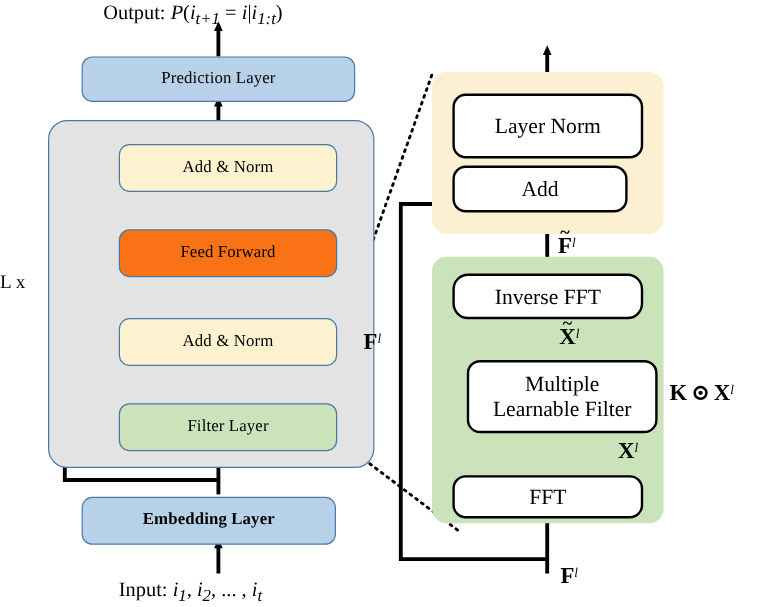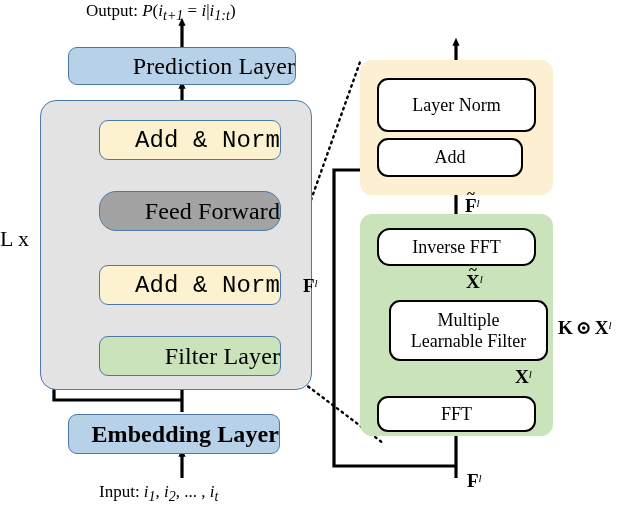--- a/index.html
+++ b/index.html
@@ -16,25 +16,25 @@
   .bm{font-weight:bold;font-style:normal;}
 
   
   .panel{position:absolute;box-sizing:border-box;}
   .panel-gray{background:#e3e3e3;border:1.5px solid #4c79a8;border-radius:16px;}
   .panel-yellow{background:#fdf0d2;border-radius:12px;}
   .panel-green{background:#cbe3ba;border-radius:12px;}
 
   
   .node{position:absolute;box-sizing:border-box;display:flex;align-items:center;
-        justify-content:flex-end;border:1.3px solid #4c79a8;border-radius:9px;
-        font-size:24px;letter-spacing:.1px;}
+        justify-content:center;border:1.3px solid #4c79a8;border-radius:9px;
+        font-size:14px;letter-spacing:.1px;}
   .n-blue{background:#b7d1e8;}
-  .n-cream{background:#fdf2cf;font-family:Liberation Mono, monospace;}
-  .n-peach{background:#a3a3a3;border-radius:17px;}
+  .n-cream{background:#fdf2cf;}
+  .n-peach{background:#f97316;}
   .n-green{background:#cbe3ba;}
 
   
   .rnode{position:absolute;box-sizing:border-box;display:flex;align-items:center;
          justify-content:center;text-align:center;border:2.6px solid #000;
          border-radius:11px;background:#fff;font-size:18px;line-height:1.12;}
 
   
   #wires{position:absolute;left:0;top:0;width:636px;height:506px;pointer-events:none;}
 </style>
@@ -89,21 +89,21 @@
   <div class="txt formula" style="left:86px;top:2px;">
     <span>Output: </span><i>P</i><span>(</span><i>i</i><span class="sub">t+1</span><span> = </span><i>i</i><span>|</span><i>i</i><span class="sub">1:t</span><span>)</span>
   </div>
 
   <div class="node n-blue" style="left:68px;top:47px;width:228px;height:38px;">
     <span>Prediction Layer</span>
   </div>
 
   <div class="panel panel-gray" style="left:40px;top:100px;width:272px;height:290px;"></div>
 
-  <div class="txt" style="left:0px;top:228px;font-size:22px;">
+  <div class="txt" style="left:0px;top:228px;font-size:16px;">
     <span>L x</span>
   </div>
 
   <div class="node n-cream" style="left:99px;top:120px;width:182px;height:40px;">
     <span>Add &amp; Norm</span>
   </div>
 
   <div class="node n-peach" style="left:99px;top:191px;width:182px;height:40px;">
     <span>Feed Forward</span>
   </div>

